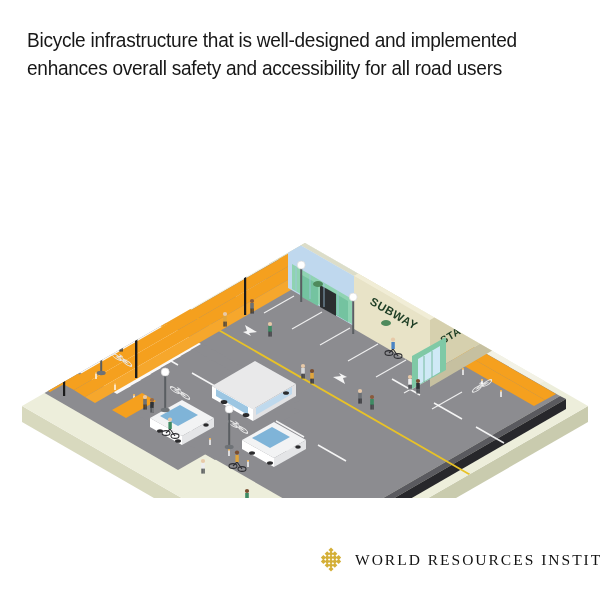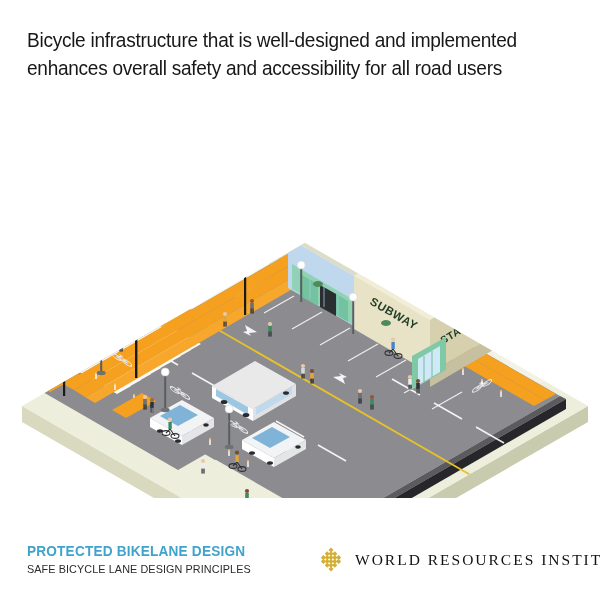--- a/index.html
+++ b/index.html
@@ -595,24 +595,20 @@
           <circle cx="0" cy="-9.4" r="2.1" fill="#E7C9A8"></circle>
         </g>
       </g>
 
     </g>
   </svg>
   </div>
 
   <div class="footer">
 
-    <div class="brand">
-      <p class="brand-title">PROTECTED BIKELANE DESIGN</p>
-      <p class="brand-sub">SAFE BICYCLE LANE DESIGN PRINCIPLES</p>
-    </div>
 
     <div class="wri">
       <svg class="wri-mark" viewBox="0 0 26 26">
         <g fill="#D4AF37">
           <rect x="11.2" y="1.2" width="3.6" height="3.6" transform="rotate(45 13 3)"></rect>
           <rect x="7.4" y="5.0" width="3.6" height="3.6" transform="rotate(45 9.2 6.8)"></rect>
           <rect x="15.0" y="5.0" width="3.6" height="3.6" transform="rotate(45 16.8 6.8)"></rect>
           <rect x="11.2" y="5.0" width="3.6" height="3.6" transform="rotate(45 13 6.8)"></rect>
           <rect x="3.6" y="8.8" width="3.6" height="3.6" transform="rotate(45 5.4 10.6)"></rect>
           <rect x="7.4" y="8.8" width="3.6" height="3.6" transform="rotate(45 9.2 10.6)"></rect>

